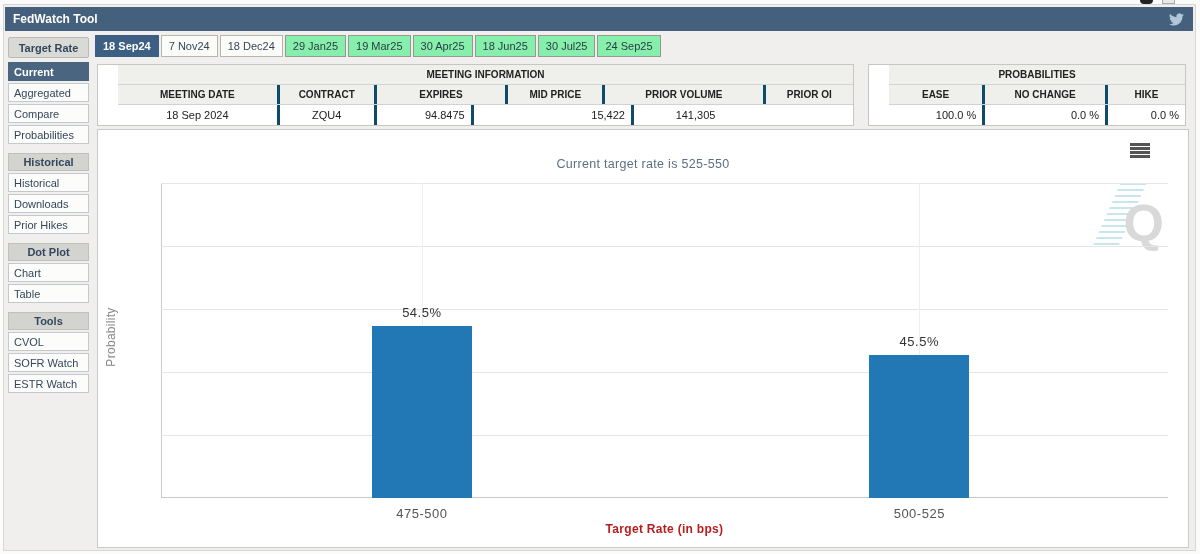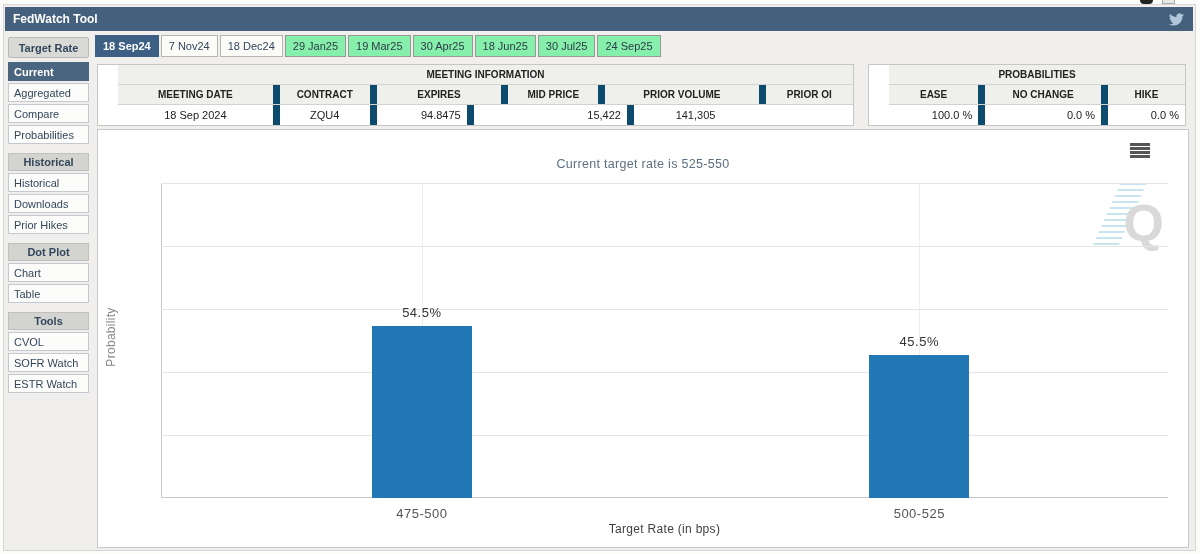--- a/index.html
+++ b/index.html
@@ -43,21 +43,21 @@
 
   
   .tbl { position:absolute; background:#fff; border:1px solid #c6c6c2; font-size:11px; color:#222;padding-left:20px; }
   .t-title { height:20px; background:#efefec; border-bottom:1px solid #d2d2ce;
              display:flex; align-items:center; justify-content:center;
              font-size:10px; font-weight:bold; }
   .t-row { display:flex; height:20px; }
   .t-row.head { background:#efefec; border-bottom:1px solid #d2d2ce;
                 font-size:10px; font-weight:bold; }
   .t-cell { display:flex; align-items:center; justify-content:center;
-            border-right:7px solid #0c4a6e; padding:0 6px; overflow:hidden; }
+            border-right:3px solid #0c4a6e; padding:0 6px; overflow:hidden; }
   .t-cell:last-child { border-right:none; }
   .t-cell.right { justify-content:flex-end; }
   #meeting-table { left:97px; top:64px; width:757px; }
   #prob-table    { left:868px; top:64px; width:318px; }
 
   
   .panel { position:absolute; left:97px; top:129px; width:1092px; height:419px;
            background:#fff; border:1px solid #c9c9c7; }
   .c-title { position:absolute; left:10px; top:6px; font-size:15px; color:#36506b;
              letter-spacing:.3px; }
@@ -71,21 +71,21 @@
   .gl-h { position:absolute; left:0; width:100%; height:1px; background:#e5e5e5; }
   .gl-v { position:absolute; top:0; height:100%; width:1px; background:#ededed; }
   .axis-y { position:absolute; left:0; top:0; width:1px; height:100%; background:#c9c9c9; }
   .axis-x { position:absolute; left:0; bottom:0; width:100%; height:1px; background:#c9c9c9; }
   .bar { position:absolute; bottom:0; width:100px; transform:translateX(-50%); cursor:pointer; }
   .bar-lab { position:absolute; transform:translate(-50%,-100%); font-size:13px;
              color:#333; letter-spacing:.5px; white-space:nowrap; }
   .cat-lab { position:absolute; top:376px; transform:translateX(-50%); font-size:13px;
              color:#555; letter-spacing:.5px; }
   .x-title { position:absolute; left:63px; width:1007px; top:392px; text-align:center;
-             font-size:12px; color:#404040; letter-spacing:.3px; }
+             font-size:12px; color:#b91c1c; letter-spacing:.3px;font-weight:bold; }
   .y-title { position:absolute; left:-37px; top:200px; transform:rotate(-90deg);
              transform-origin:center; font-size:12px; color:#878787; letter-spacing:.3px;
              width:100px; text-align:center; }
   .ywrap { position:absolute; left:63px; top:53px; }
 
   
   .wm { position:absolute; right:24px; top:55px; width:60px; height:64px; }
   .wm-q { position:absolute; right:0; bottom:0; font-size:52px; font-weight:bold;
           color:#d9d9d9; line-height:1; font-family:"Liberation Sans",sans-serif; }
   .wm-s { position:absolute; left:2px; top:-2px; width:26px; height:66px;

